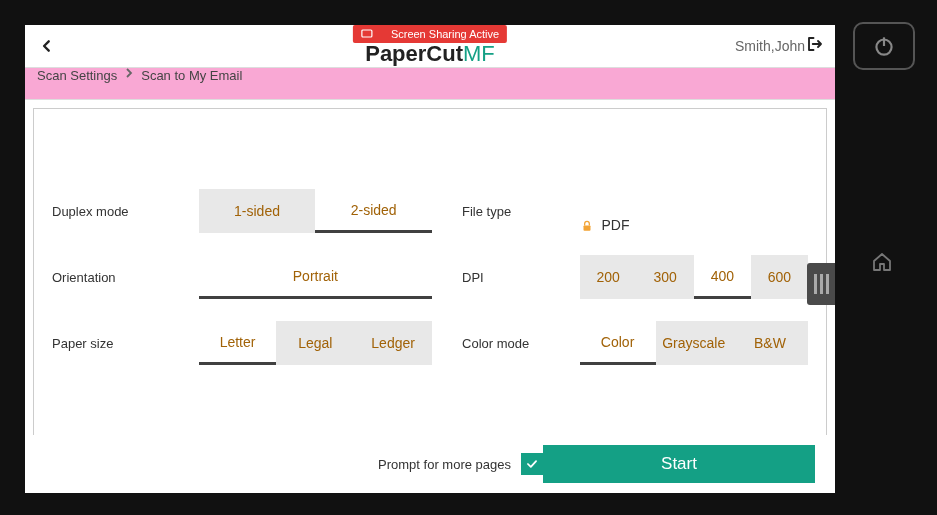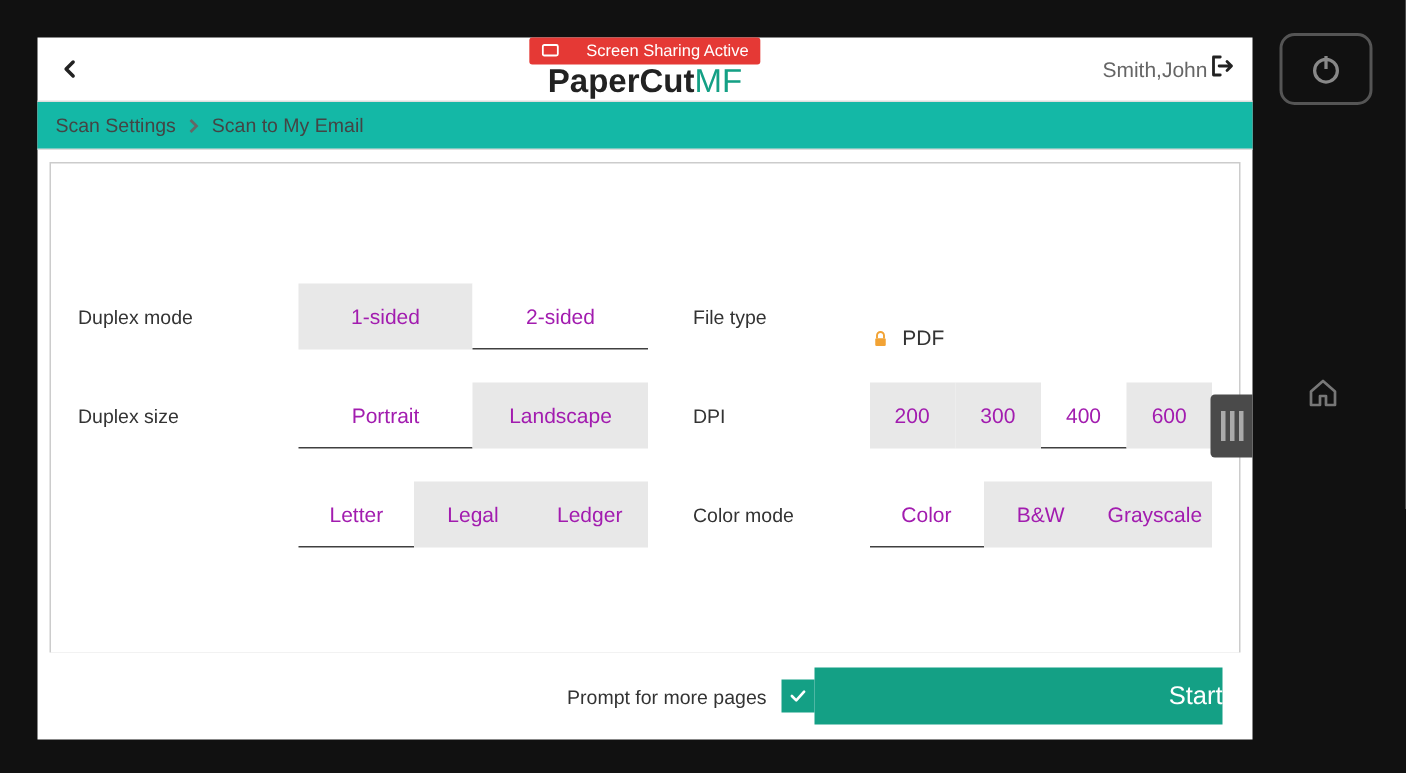--- a/index.html
+++ b/index.html
@@ -41,23 +41,23 @@
   .logo .mf { color: #14a085; font-weight: normal; }
   .header-right {
     margin-left: auto; display: flex; align-items: center; 
   }
   .username { color: #666; font-size: 14px; }
   .logout-icon { cursor: pointer; }
 
   
   .breadcrumb {
     height: 32px;
-    background: #14b8a6;
+    background: #f9a8d4;
     border-bottom: 1px solid #ddd;
-    display: flex; align-items: center;
+    display: flex; 
     padding: 0 12px;
     font-size: 13px; color: #444;
     gap: 8px;
   }
 
   
   .main-area {
     flex: 1;
     padding: 8px 8px 0 8px;
     position: relative;
@@ -76,28 +76,28 @@
   .col-left-controls { width: 240px; }
   .col-right-labels { width: 90px; }
   .col-right-controls { width: 235px; }
 
   .label { font-size: 13px; color: #333; height: 44px; display:flex; align-items:center; }
 
   .seg-group { display: flex; height: 44px; }
   .seg {
     flex: 1;
     display: flex; align-items: center; justify-content: center;
-    font-size: 14px; color: #a21caf;
+    font-size: 14px; color: #a16207;
     background: #e8e8e8;
     border: none;
     cursor: pointer;
   }
   .seg.selected {
     background: #fff;
-    border-bottom: 1px solid #404040;
+    border-bottom: 3px solid #404040;
   }
 
   .filetype-row { height: 44px; display:flex; align-items:flex-end; gap:8px; font-size:14px; color:#333;}
 
   
   .side-tab {
     position: absolute;
     right: 0; top: 238px;
     width: 28px; height: 42px;
     background: #4a4a4a;
@@ -115,21 +115,21 @@
   }
   .prompt-wrap { display:flex; align-items:center; gap:10px; font-size:13px; color:#333; }
   .checkbox {
     width: 22px; height: 22px; background: #14a085;
     display:flex; align-items:center; justify-content:center;
   }
   .start-btn {
     width: 272px; height: 38px;
     background: #14a085; color: #fff;
     font-size: 17px;
-    border: none; cursor: pointer; text-align: right;
+    border: none; cursor: pointer;
   }
 
   
   .power-btn {
     position: absolute;
     right: 22px; top: 22px;
     width: 62px; height: 48px;
     border: 2px solid #555; border-radius: 10px;
     display:flex; align-items:center; justify-content:center;
     cursor:pointer;
@@ -180,31 +180,31 @@
         <path d="M2 1 L6 5 L2 9" stroke="#666" stroke-width="1.8" fill="none"></path>
       </svg>
     <span>Scan to My Email</span>
   </div>
 
   <div class="main-area">
     <div class="panel">
 
       <div class="col col-left-labels">
         <div class="label">Duplex mode</div>
-        <div class="label">Duplex size</div>
+        <div class="label">Orientation</div>
+        <div class="label">Paper size</div>
       </div>
 
       <div class="col col-left-controls">
         <div class="seg-group">
           <button class="seg">1-sided</button>
           <button class="seg selected">2-sided</button>
         </div>
         <div class="seg-group">
           <button class="seg selected">Portrait</button>
-          <button class="seg">Landscape</button>
         </div>
         <div class="seg-group">
           <button class="seg selected">Letter</button>
           <button class="seg">Legal</button>
           <button class="seg">Ledger</button>
         </div>
       </div>
 
       <div class="col col-right-labels">
         <div class="label">File type</div>
@@ -221,22 +221,22 @@
           <span>PDF</span>
         </div>
         <div class="seg-group">
           <button class="seg">200</button>
           <button class="seg">300</button>
           <button class="seg selected">400</button>
           <button class="seg">600</button>
         </div>
         <div class="seg-group">
           <button class="seg selected">Color</button>
+          <button class="seg">Grayscale</button>
           <button class="seg">B&amp;W</button>
-          <button class="seg">Grayscale</button>
         </div>
       </div>
 
     </div>
   </div>
 
   <div class="side-tab">
     <div class="bar"></div>
     <div class="bar"></div>
     <div class="bar"></div>

